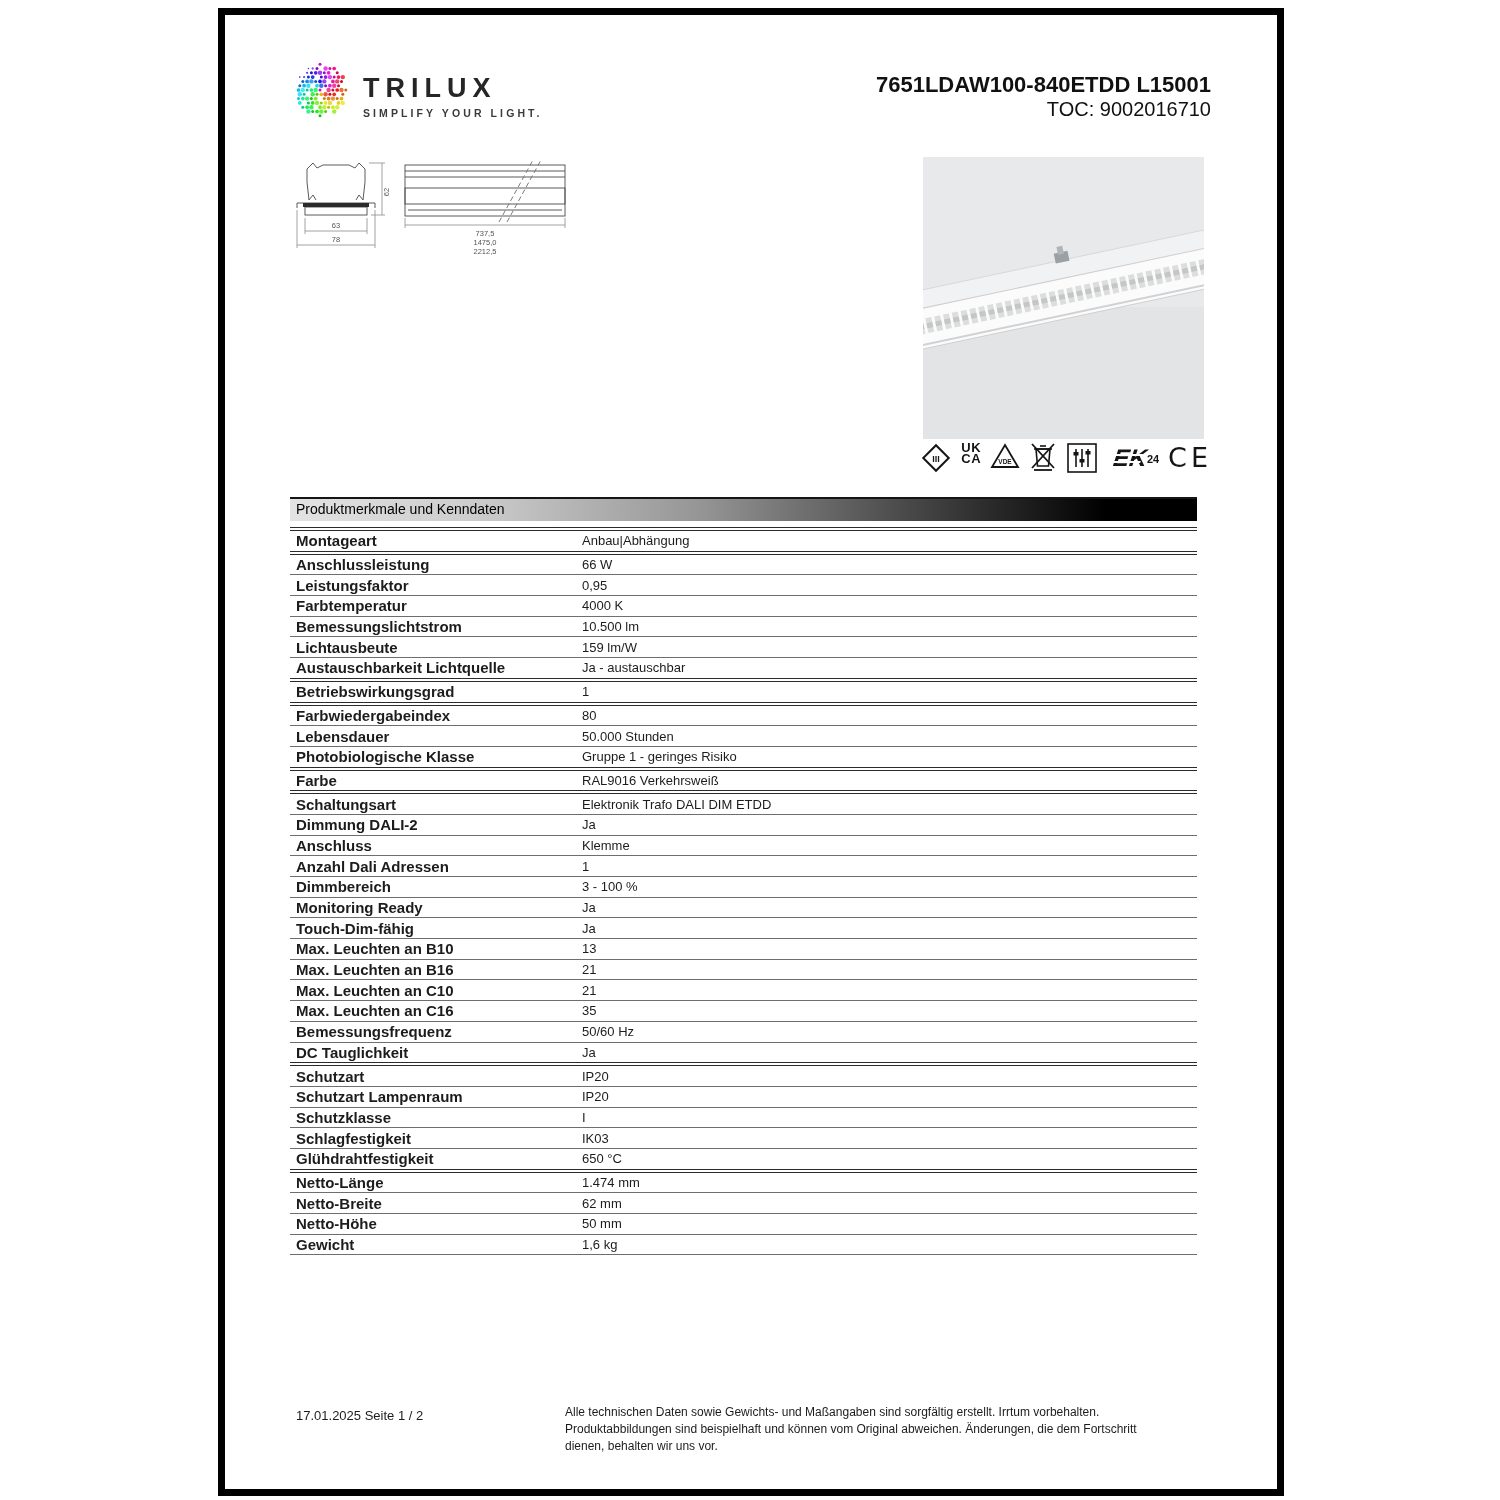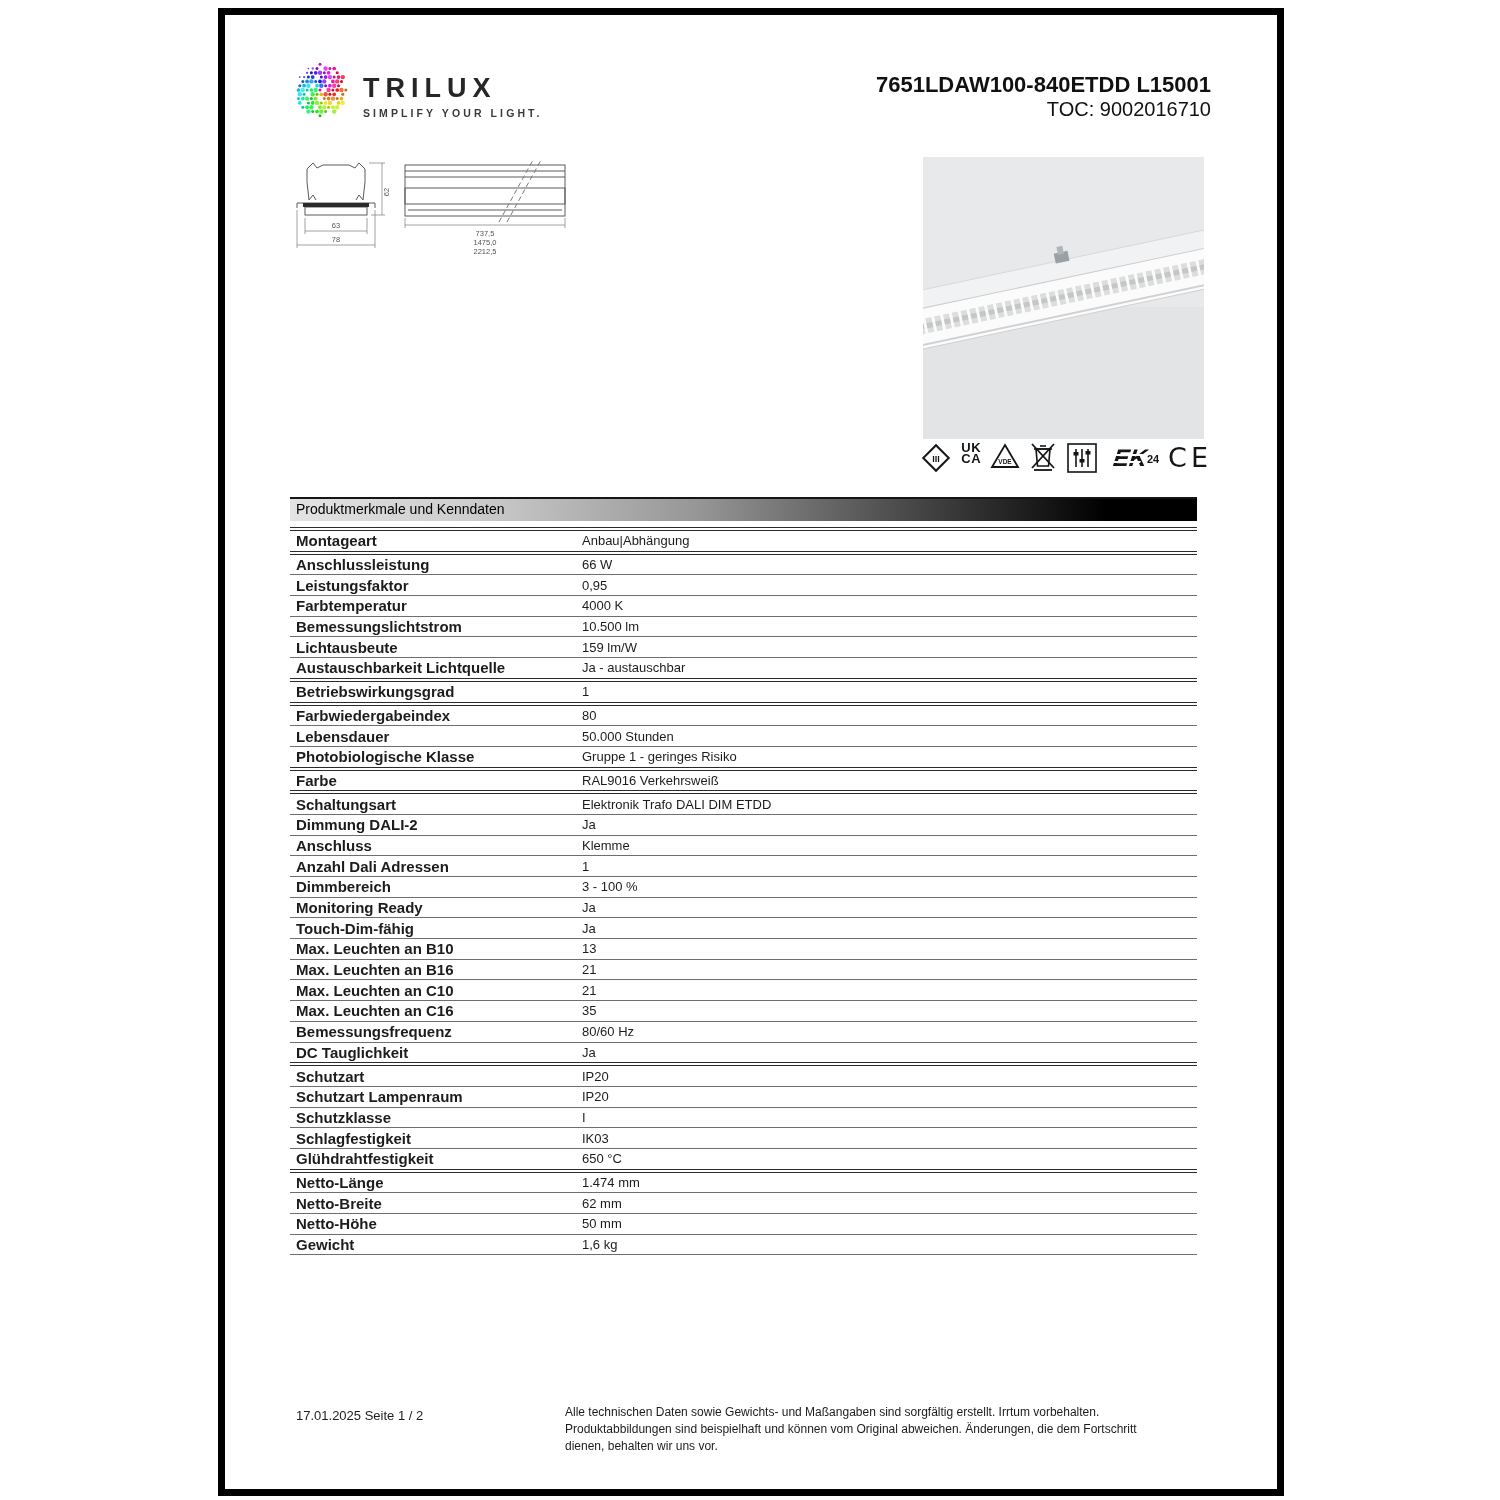--- a/index.html
+++ b/index.html
@@ -370,21 +370,21 @@
         <div class="spec-row">
           <span class="spec-label">Max. Leuchten an C10</span>
           <span class="spec-value">21</span>
         </div>
         <div class="spec-row">
           <span class="spec-label">Max. Leuchten an C16</span>
           <span class="spec-value">35</span>
         </div>
         <div class="spec-row">
           <span class="spec-label">Bemessungsfrequenz</span>
-          <span class="spec-value">80/60 Hz</span>
+          <span class="spec-value">50/60 Hz</span>
         </div>
         <div class="spec-row group-end">
           <span class="spec-label">DC Tauglichkeit</span>
           <span class="spec-value">Ja</span>
         </div>
         <div class="spec-row">
           <span class="spec-label">Schutzart</span>
           <span class="spec-value">IP20</span>
         </div>
         <div class="spec-row">

